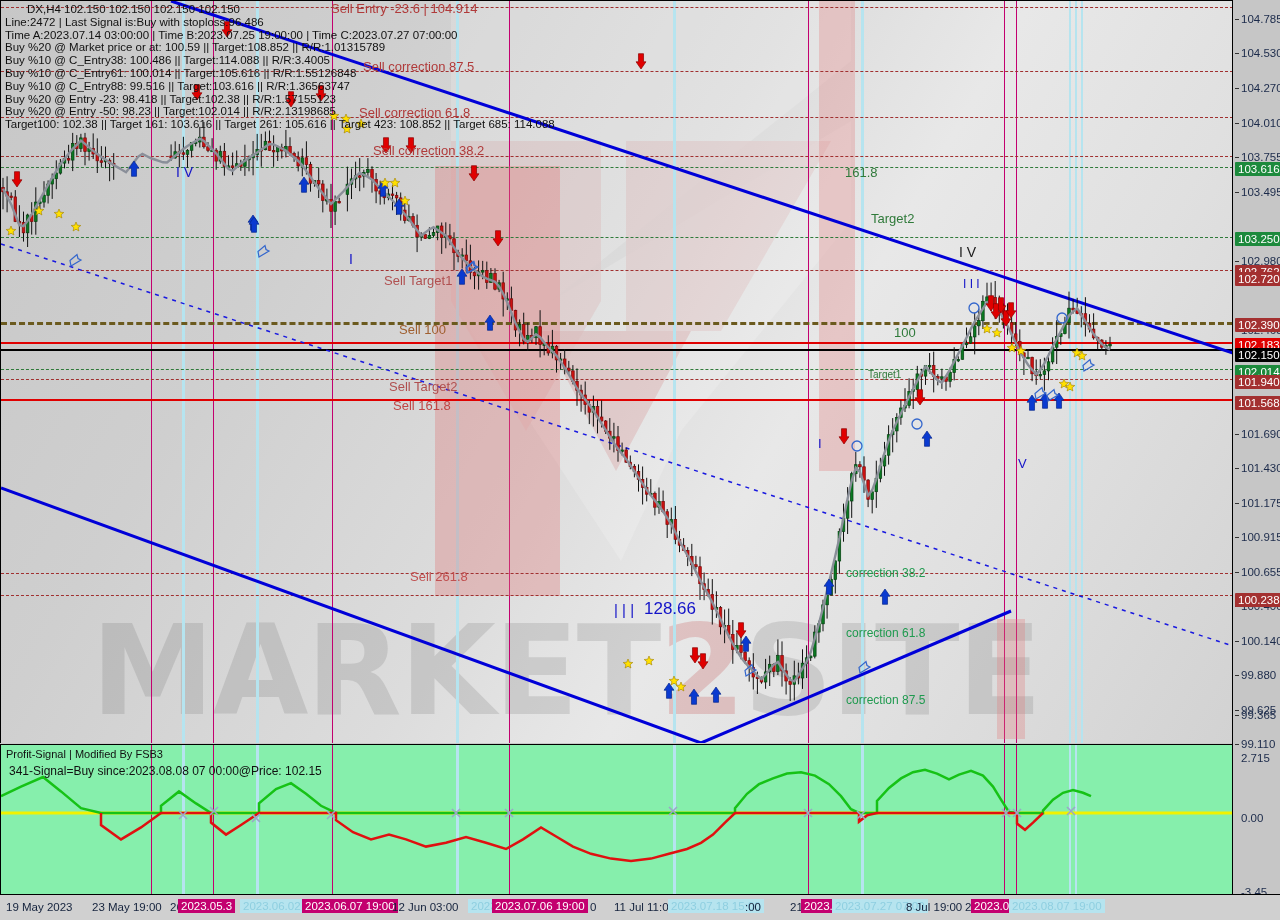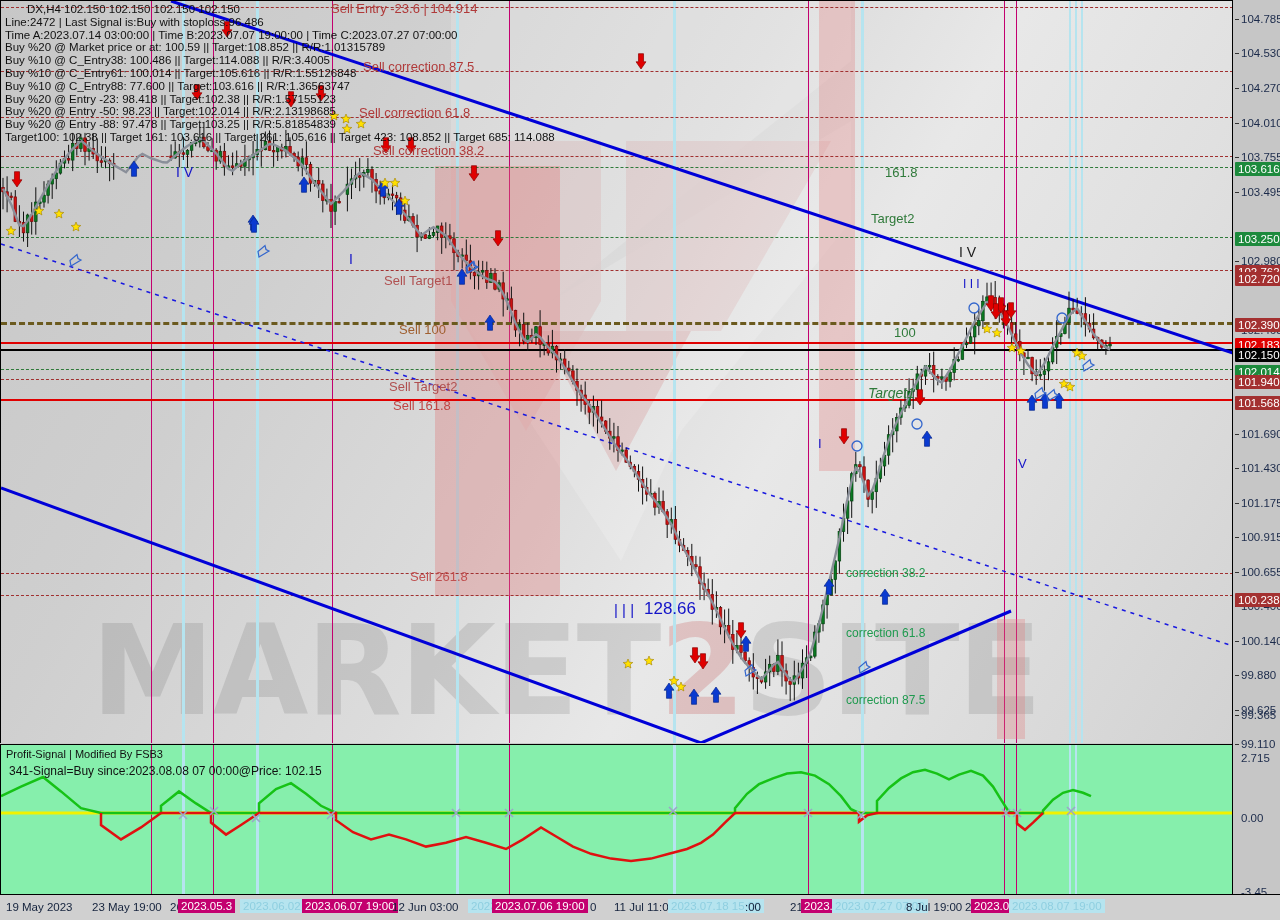--- a/index.html
+++ b/index.html
@@ -720,49 +720,48 @@
     <div id="annots">
         <div class="lbl" style="left: 330px; top: 0px; color: rgb(176, 58, 58); font-size: 13px;">Sell Entry -23.6 | 104.914</div>
         <div class="lbl" style="left: 362px; top: 58px; color: rgb(176, 58, 58); font-size: 13px;">Sell correction 87.5</div>
         <div class="lbl" style="left: 358px; top: 104px; color: rgb(176, 58, 58); font-size: 13px;">Sell correction 61.8</div>
         <div class="lbl" style="left: 372px; top: 142px; color: rgb(176, 58, 58); font-size: 13px;">Sell correction 38.2</div>
         <div class="lbl" style="left: 383px; top: 272px; color: rgb(176, 80, 80); font-size: 13px;">Sell Target1</div>
         <div class="lbl" style="left: 398px; top: 321px; color: rgb(160, 96, 48); font-size: 13px;">Sell 100</div>
         <div class="lbl" style="left: 388px; top: 378px; color: rgb(176, 80, 80); font-size: 13px;">Sell Target2</div>
         <div class="lbl" style="left: 392px; top: 397px; color: rgb(192, 69, 69); font-size: 13px;">Sell 161.8</div>
         <div class="lbl" style="left: 389px; top: 568px; color: rgb(192, 80, 80); font-size: 13px; margin-left: 20px;">Sell  261.8</div>
-        <div class="lbl" style="left: 884px; top: 164px; color: rgb(47, 122, 58); font-size: 13px;">161.8</div>
+        <div class="lbl" style="left: 844px; top: 164px; color: rgb(47, 122, 58); font-size: 13px;">161.8</div>
         <div class="lbl" style="left: 870px; top: 210px; color: rgb(47, 122, 58); font-size: 13px;">Target2</div>
         <div class="lbl" style="left: 893px; top: 324px; color: rgb(47, 122, 58); font-size: 13px;">100</div>
-        <div class="lbl" style="left: 867px; top: 384px; color: rgb(47, 122, 58); font-size: 14px; font-style: italic;">Target1</div>
+        <div class="lbl" style="left: 867px; top: 368px; color: rgb(47, 122, 58); font-size: 10px;">Target1</div>
         <div class="lbl" style="left: 845px; top: 565px; color: rgb(31, 154, 79); font-size: 12px;">correction 38.2</div>
         <div class="lbl" style="left: 845px; top: 625px; color: rgb(31, 154, 79); font-size: 12px;">correction 61.8</div>
         <div class="lbl" style="left: 845px; top: 692px; color: rgb(31, 154, 79); font-size: 12px;">correction 87.5</div>
         <div class="lbl" style="left: 643px; top: 598px; color: rgb(19, 19, 200); font-size: 17px;">128.66</div>
         <div class="lbl" style="left: 613px; top: 600px; color: rgb(19, 19, 200); font-size: 15px;">| | |</div>
         <div class="lbl" style="left: 175px; top: 163px; color: rgb(19, 19, 200); font-size: 14px;">I V</div>
         <div class="lbl" style="left: 348px; top: 250px; color: rgb(19, 19, 200); font-size: 14px;">I</div>
         <div class="lbl" style="left: 958px; top: 243px; color: rgb(26, 26, 26); font-size: 14px;">I V</div>
         <div class="lbl" style="left: 962px; top: 276px; color: rgb(19, 19, 200); font-size: 12px;">I I I</div>
         <div class="lbl" style="left: 817px; top: 435px; color: rgb(19, 19, 200); font-size: 13px;">I</div>
         <div class="lbl" style="left: 1017px; top: 455px; color: rgb(19, 19, 200); font-size: 13px;">V</div>
       </div>
 
     <div id="info">
       <div class="head">DX,H4  102.150 102.150 102.150 102.150</div>
       <div id="info-lines">
           <div class="t">Line:2472 | Last Signal is:Buy with stoploss:96.486</div>
-          <div class="t">Time A:2023.07.14 03:00:00 | Time B:2023.07.07 19:00:00 | Time C:2023.07.27 07:00:00</div>
+          <div class="t">Time A:2023.07.14 03:00:00 | Time B:2023.07.25 19:00:00 | Time C:2023.07.27 07:00:00</div>
           <div class="t">Buy %20 @ Market price or at: 100.59 || Target:108.852 || R/R:1.01315789</div>
           <div class="t">Buy %10 @ C_Entry38: 100.486 || Target:114.088 || R/R:3.4005</div>
           <div class="t">Buy %10 @ C_Entry61: 100.014 || Target:105.616 || R/R:1.55126848</div>
-          <div class="t">Buy %10 @ C_Entry88: 77.600 || Target:103.616 || R/R:1.36563747</div>
+          <div class="t">Buy %10 @ C_Entry88: 99.516 || Target:103.616 || R/R:1.36563747</div>
           <div class="t">Buy %20 @ Entry -23: 98.418 || Target:102.38 || R/R:1.57155123</div>
           <div class="t">Buy %20 @ Entry -50: 98.23 || Target:102.014 || R/R:2.13198685</div>
-          <div class="t">Buy %20 @ Entry -88: 97.478 || Target:103.25 || R/R:5.81854839</div>
           <div class="t">Target100: 102.38 || Target 161: 103.616 || Target 261: 105.616 || Target 423: 108.852 || Target 685: 114.088</div>
         </div>
     </div>
   </div>
 
   <div id="ind-pane" class="pane">
     <div id="ind-head">Profit-Signal | Modified By FSB3</div>
     <div id="ind-sub">341-Signal=Buy since:2023.08.08 07 00:00@Price: 102.15</div>
 
     <div class="vline" style="left:150px;height:150px;background:#c3006f;"></div>

